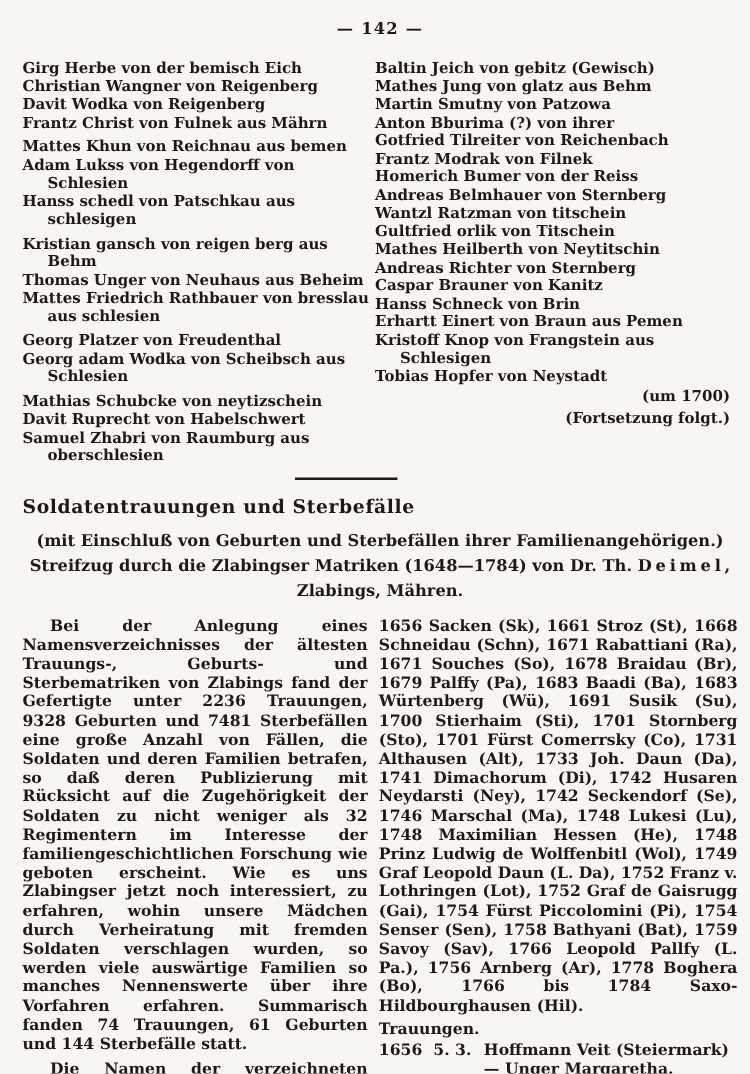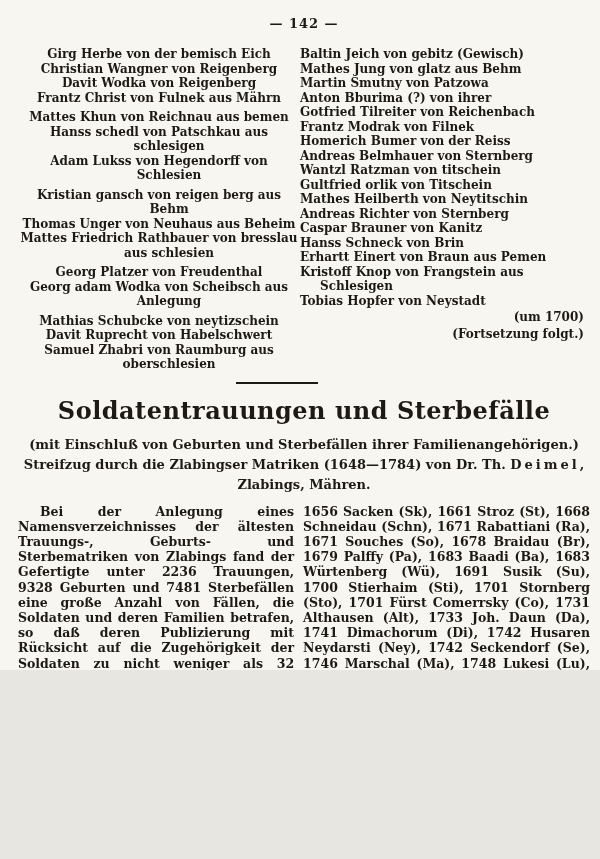--- a/index.html
+++ b/index.html
@@ -3,61 +3,60 @@
 <meta charset="utf-8">
 <style>
   html,body{margin:0;padding:0;}
   body{
     width:600px;height:859px;
     background:#e8e6e1;
     font-family:"DejaVu Serif","Liberation Serif",serif;
   }
   .page{
     position:relative;
-    width:600px;height:670px;
+    width:600px;height:859px;
     background:#f8f6f1;
     color:#1d1a15;
     overflow:hidden;
     box-sizing:border-box;
     padding:16px 10px 0 18px;
     font-weight:bold;
   }
   .page-number{
     text-align:center;
     font-size:13px;
     letter-spacing:1px;
     margin-bottom:16px;
   }
   .names{
     display:flex;
     font-size:12px;
     line-height:14.5px;
   }
-  .names-col-left{width:282px;text-align:center;}
+  .names-col-left{width:282px;}
   .names-col-right{width:290px;}
   .name-line{
     padding-left:20px;
     text-indent:-20px;
   }
   .gap{margin-top:5px;}
   .names-foot{
     text-align:right;
     padding-right:6px;
     margin-top:2px;
   }
   .divider{
     width:82px;
     height:2px;
     background:#1d1a15;
     margin:10px 0 12px 218px;
   }
   .title{
     margin:0;
-    text-align:center;
-    font-size:24px;
+    font-size:15px;
     font-weight:bold;
     letter-spacing:0.5px;
   }
   .subtitles{
     margin-top:10px;
     text-align:center;
     font-size:13px;
     line-height:20px;
   }
   .spaced{letter-spacing:3px;}
@@ -93,27 +92,27 @@
 
   <div class="page-number">— 142 —</div>
 
   <div class="names">
     <div class="names-col-left">
       <div class="name-line">Girg Herbe von der bemisch Eich</div>
       <div class="name-line">Christian Wangner von Reigenberg</div>
       <div class="name-line">Davit Wodka von Reigenberg</div>
       <div class="name-line">Frantz Christ von Fulnek aus Mährn</div>
       <div class="name-line gap">Mattes Khun von Reichnau aus bemen</div>
+      <div class="name-line">Adam Lukss von Hegendorff von Schlesien</div>
       <div class="name-line">Hanss schedl von Patschkau aus schlesigen</div>
-      <div class="name-line">Adam Lukss von Hegendorff von Schlesien</div>
       <div class="name-line gap">Kristian gansch von reigen berg aus Behm</div>
       <div class="name-line">Thomas Unger von Neuhaus aus Beheim</div>
       <div class="name-line">Mattes Friedrich Rathbauer von bresslau aus schlesien</div>
       <div class="name-line gap">Georg Platzer von Freudenthal</div>
-      <div class="name-line">Georg adam Wodka von Scheibsch aus Anlegung</div>
+      <div class="name-line">Georg adam Wodka von Scheibsch aus Schlesien</div>
       <div class="name-line gap">Mathias Schubcke von neytizschein</div>
       <div class="name-line">Davit Ruprecht von Habelschwert</div>
       <div class="name-line">Samuel Zhabri von Raumburg aus oberschlesien</div>
     </div>
     <div class="names-col-right">
       <div class="name-line">Baltin Jeich von gebitz (Gewisch)</div>
       <div class="name-line">Mathes Jung von glatz aus Behm</div>
       <div class="name-line">Martin Smutny von Patzowa</div>
       <div class="name-line">Anton Bburima (?) von ihrer</div>
       <div class="name-line">Gotfried Tilreiter von Reichenbach</div>

